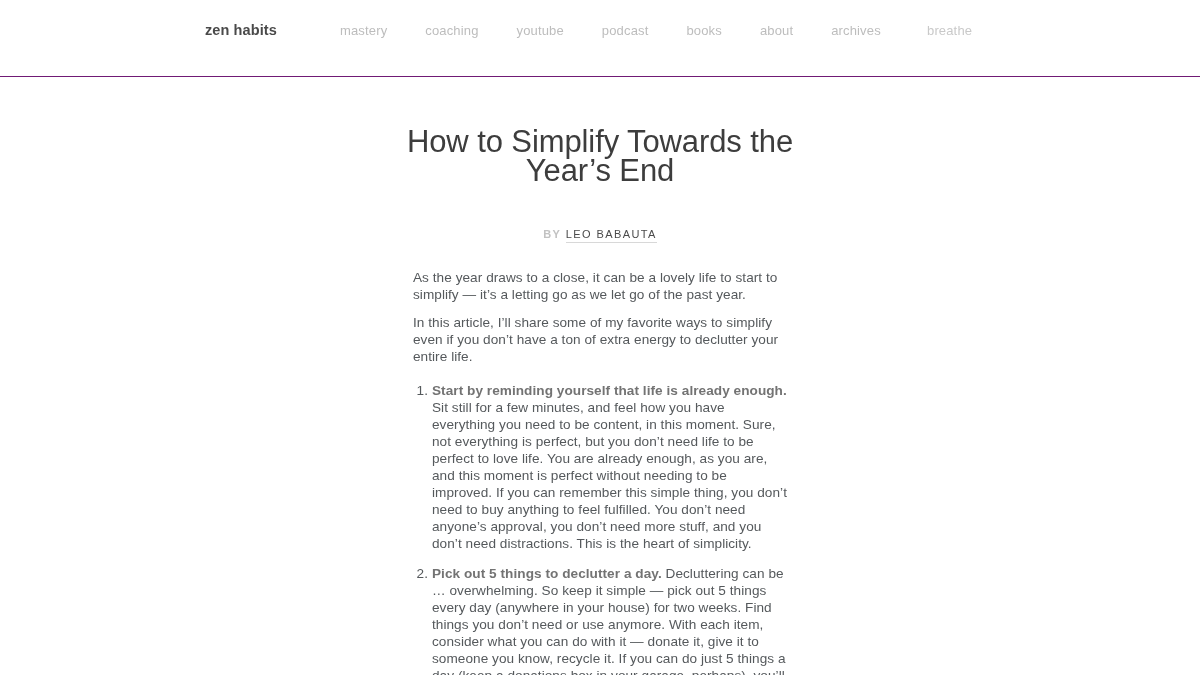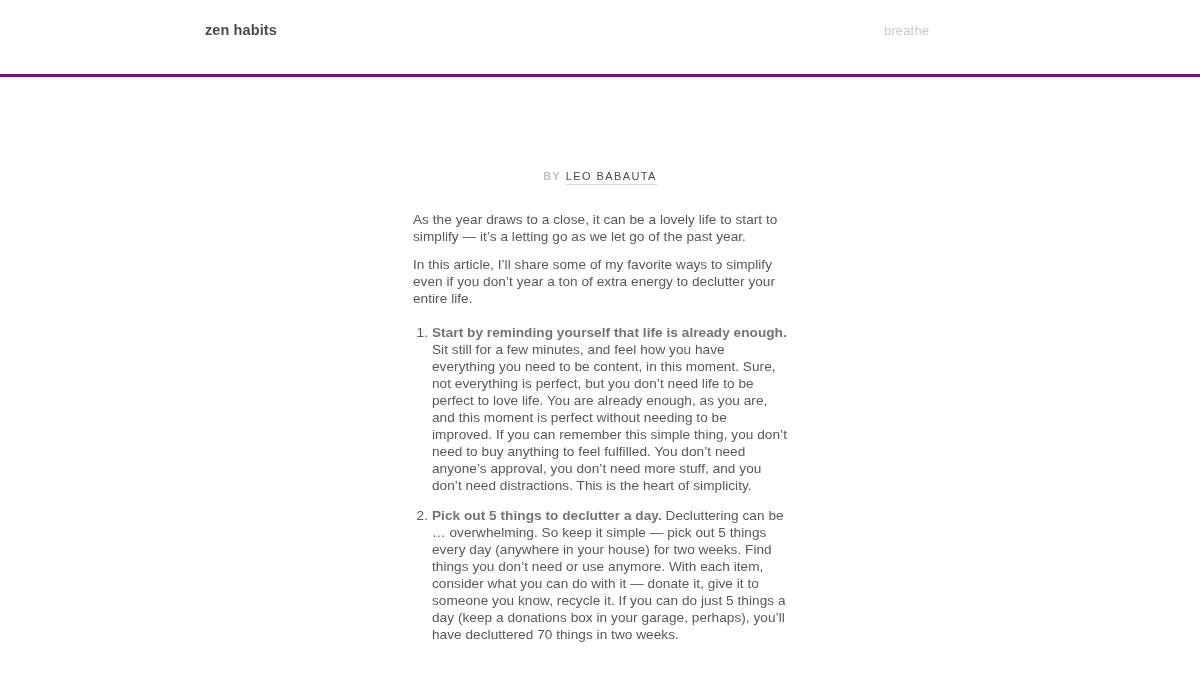--- a/index.html
+++ b/index.html
@@ -15,21 +15,21 @@
     font-family: "Liberation Sans", sans-serif;
     -webkit-font-smoothing: antialiased;
   }
 
   
   .site-header {
     position: relative;
     height: 77px;
     width: 1200px;
     background: #ffffff;
-    border-bottom: 3px solid #701a75;
+    border-bottom: 1px solid #701a75;
   }
 
   .header-inner {
     position: relative;
     height: 76px;
     width: 1200px;
   }
 
   .brand {
     position: absolute;
@@ -59,21 +59,21 @@
     text-decoration: none;
     line-height: 15px;
     letter-spacing: 0.15px;
   }
 
   .nav-gap-1 { margin-left: 0; }
   .nav-gap { margin-left: 38px; }
 
   .breathe-link {
     position: absolute;
-    left: 884px;
+    left: 927px;
     top: 23px;
     font-size: 13px;
     color: #c9c9c9;
     text-decoration: none;
     line-height: 15px;
     letter-spacing: 0.15px;
     white-space: nowrap;
   }
 
   
@@ -160,38 +160,48 @@
   }
 </style>
 </head>
 <body>
 
 <header class="site-header">
   <div class="header-inner">
 
     <a class="brand" href="#">zen habits</a>
 
+    <nav class="main-nav">
+      <a class="nav-link nav-gap-1" href="#">mastery</a>
+      <a class="nav-link nav-gap" href="#">coaching</a>
+      <a class="nav-link nav-gap" href="#">youtube</a>
+      <a class="nav-link nav-gap" href="#">podcast</a>
+      <a class="nav-link nav-gap" href="#">books</a>
+      <a class="nav-link nav-gap" href="#">about</a>
+      <a class="nav-link nav-gap" href="#">archives</a>
+    </nav>
 
     <a class="breathe-link" href="#">breathe</a>
 
   </div>
 </header>
 
 <main class="article">
 
+  <h1 class="article-title">How to Simplify Towards the Year’s End</h1>
 
   <div class="byline">
     <span class="byline-by">BY</span>
     <a class="byline-author" href="#">LEO BABAUTA</a>
   </div>
 
   <div class="article-body">
 
     <p>As the year draws to a close, it can be a lovely life to start to simplify — it’s a letting go as we let go of the past year.</p>
-    <p>In this article, I’ll share some of my favorite ways to simplify even if you don’t year a ton of extra energy to declutter your entire life.</p>
+    <p>In this article, I’ll share some of my favorite ways to simplify even if you don’t have a ton of extra energy to declutter your entire life.</p>
 
     <ol class="article-list">
       <li>
         <span class="lead-in">Start by reminding yourself that life is already enough.</span><span> Sit still for a few minutes, and feel how you have everything you need to be content, in this moment. Sure, not everything is perfect, but you don’t need life to be perfect to love life. You are already enough, as you are, and this moment is perfect without needing to be improved. If you can remember this simple thing, you don’t need to buy anything to feel fulfilled. You don’t need anyone’s approval, you don’t need more stuff, and you don’t need distractions. This is the heart of simplicity.</span>
       </li>
       <li>
         <span class="lead-in">Pick out 5 things to declutter a day.</span><span> Decluttering can be … overwhelming. So keep it simple — pick out 5 things every day (anywhere in your house) for two weeks. Find things you don’t need or use anymore. With each item, consider what you can do with it — donate it, give it to someone you know, recycle it. If you can do just 5 things a day (keep a donations box in your garage, perhaps), you’ll have decluttered 70 things in two weeks.</span>
       </li>
 
     </ol>

